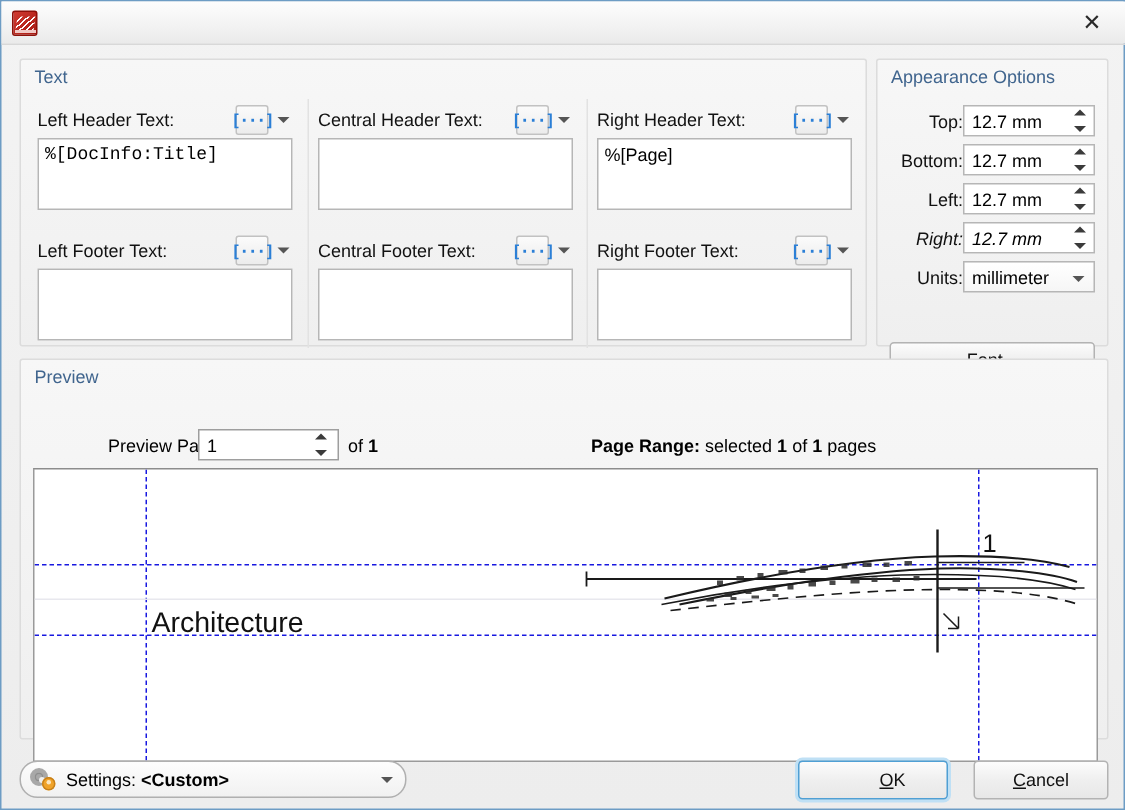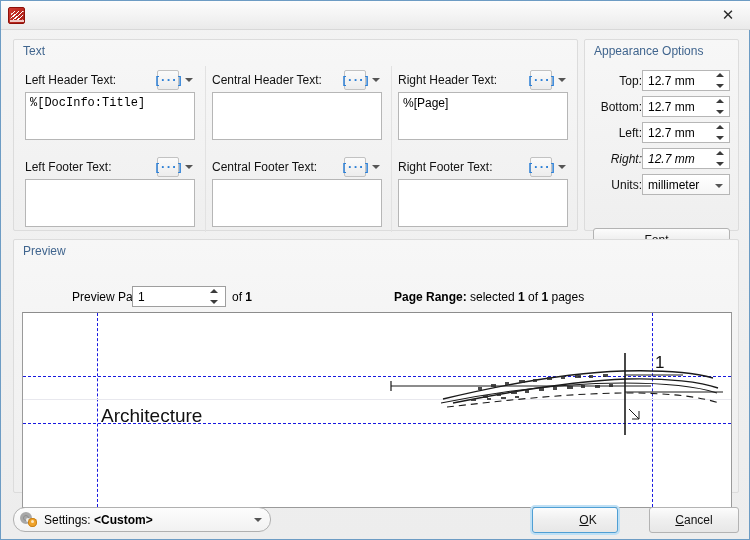--- a/index.html
+++ b/index.html
@@ -272,21 +272,21 @@
   #settings-text b { font-weight: bold; }
   #settings-arrow {
     position: absolute; right: 8px; top: 10px;
     width: 0; height: 0;
     border-left: 4px solid transparent;
     border-right: 4px solid transparent;
     border-top: 4px solid #555;
   }
   #ok-btn {
     position: absolute; left: 531px; top: 506px;
-    width: 86px; height: 26px;
+    width: 100px; height: 26px;
     border: 1px solid #4f9fd4;
     box-shadow: 0 0 0 2px #bfe0f5;
     border-radius: 3px;
     padding-left: 26px;
   }
   #cancel-btn {
     position: absolute; left: 648px; top: 506px;
     width: 90px; height: 26px;
   }
   .uline { text-decoration: underline; }

